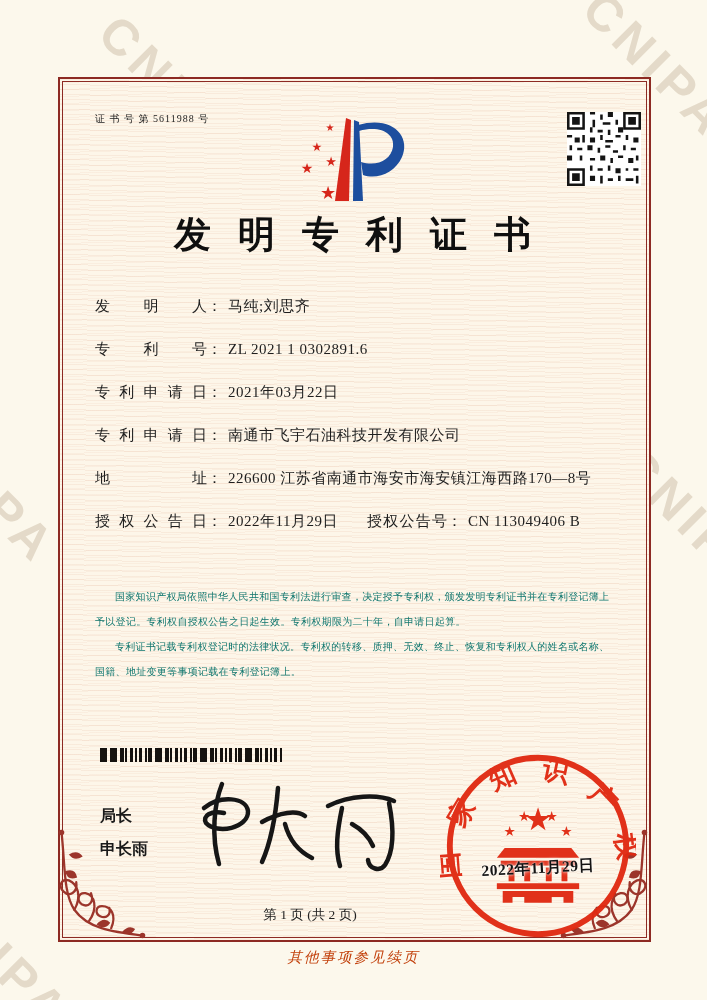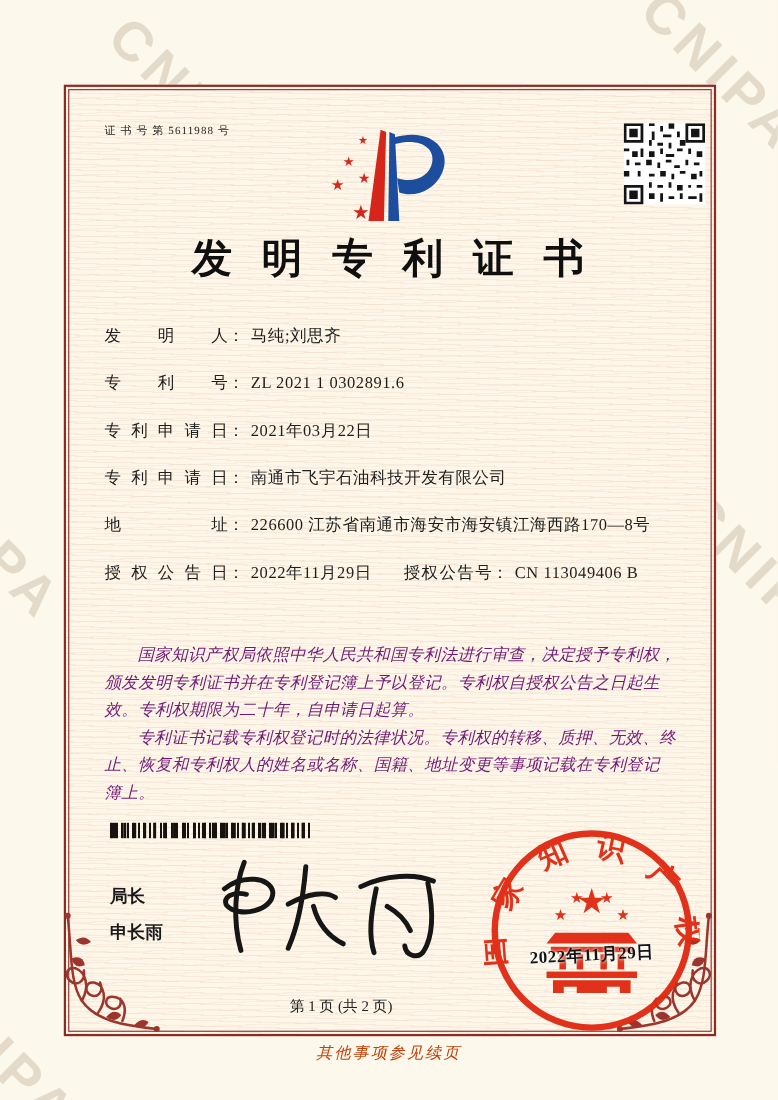--- a/index.html
+++ b/index.html
@@ -53,21 +53,21 @@
     display:inline-block;width:112px;vertical-align:top;
     text-align:justify;text-align-last:justify;
   }
   .f-colon{display:inline-block;margin:0 6px 0 0;}
   .f-value{letter-spacing:0.5px;}
   .f-group2{position:absolute;left:272px;top:0;}
   .f-group2 .f-label{width:80px;}
   
   .body-text{
     position:absolute;left:95px;top:584px;width:520px;z-index:5;
-    font-size:15px;line-height:25px;font-style:italic;color:#701a75;
+    font-size:10px;line-height:25px;color:#0f766e;
     letter-spacing:0.3px;
   }
   .body-text p{margin:0;text-indent:2em;}
   
   .barcode{
     position:absolute;left:100px;top:748px;width:182px;height:14px;z-index:5;
     background-image:
       repeating-linear-gradient(90deg,#15120f 0 2px,rgba(0,0,0,0) 2px 5px),
       repeating-linear-gradient(90deg,#15120f 0 3px,rgba(0,0,0,0) 3px 9px);
     background-position:0 0,3px 0;

